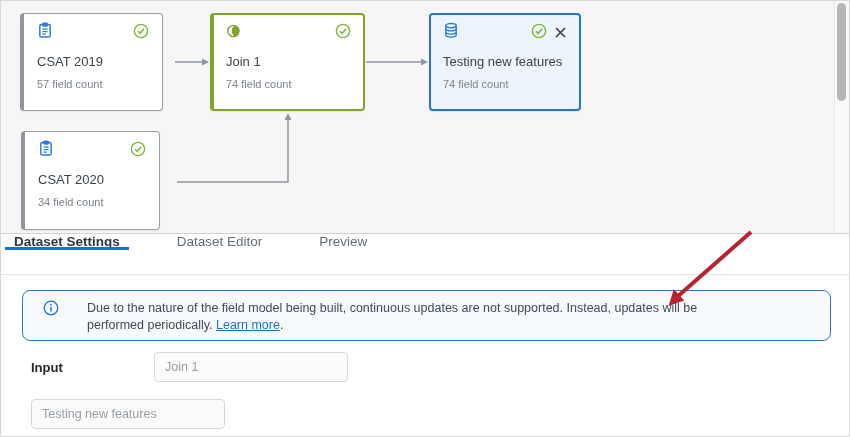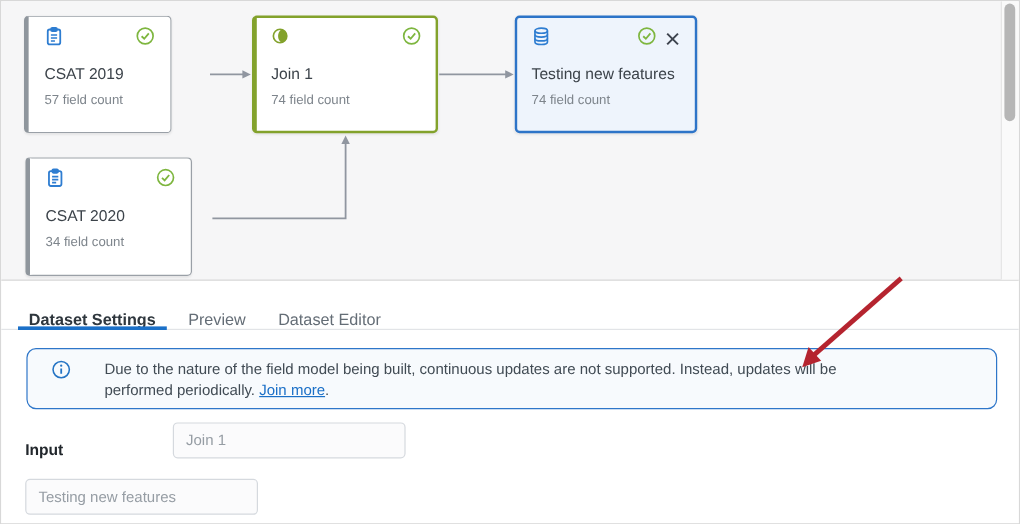--- a/index.html
+++ b/index.html
@@ -27,36 +27,36 @@
   .connectors { position:absolute; left:0; top:0; width:848px; height:233px; }
 
   .sb-track { position:absolute; right:0; top:0; width:15px; height:232px;
               background:#fafafa; border-left:1px solid #e6e6e6; }
   .sb-thumb { position:absolute; right:3px; top:2px; width:9px; height:98px;
               border-radius:5px; background:#b6b6b6; }
 
   
   .panel { position:absolute; left:0; top:233px; right:0; bottom:0; background:#fff; }
 
-  .tabbar { display:flex; align-items:flex-end; height:41px; padding-left:14px;
-            border-bottom:1px solid #e2e4e7; }
+  .tabbar { display:flex; align-items:flex-start; height:41px; padding-left:4px;
+            border-bottom:1px solid #e2e4e7;gap:30px; }
   .tab { display:flex; align-items:center; padding:0 9px; margin-right:9px;
          font-size:13.5px; color:#646d76; position:relative; cursor:pointer; white-space:nowrap; }
   .tab.active { color:#2f373e; font-weight:bold; }
   .tab.active::after { content:""; position:absolute; left:0; right:0; bottom:-1px;
                        height:3px; background:#1b70c8; }
 
   .banner { display:flex; margin:15px 18px 0 21px; height:51px;
             border:1px solid #2e76c9; border-radius:8px; background:#f7fafd; }
   .banner .b-icon { padding:9px 0 0 20px; width:64px; flex:none; }
   .banner .b-text { padding-top:9px; font-size:12.5px; line-height:17px;
                     color:#414b54; max-width:645px; }
   .banner a { color:#1a6fc7; text-decoration:underline; cursor:pointer; }
 
-  .form-row { display:flex; align-items:flex-end; margin-left:20px; }
+  .form-row { display:flex; align-items:center; margin-left:30px; }
   .form-row.first  { margin-top:11px; }
   .form-row.second { margin-top:17px; }
   .form-label { width:123px; font-size:13px; font-weight:bold; color:#22272c; }
   .form-input { width:194px; height:30px; border:1px solid #d5d9de; border-radius:4px;
                 background:#fbfbfc; color:#969da4; font-size:12.5px; padding:0 10px;
                 font-family:"Liberation Sans", sans-serif; }
   .form-input:disabled { color:#969da4; background:#fbfbfc; opacity:1; }
 
   .annotation-arrow { position:absolute; left:0; top:0; width:850px; height:437px;
                       pointer-events:none; z-index:60; }
@@ -74,21 +74,21 @@
         <path d="M365,61 L421,61"></path>
         <path d="M176,181 L287,181 L287,118"></path>
       </g>
       <g fill="#9096a0" stroke="none">
         <polygon points="208,61 201,57.5 201,64.5"></polygon>
         <polygon points="427,61 420,57.5 420,64.5"></polygon>
         <polygon points="287,112 283.5,119 290.5,119"></polygon>
       </g>
     </svg>
 
-    <div class="node" style="left:19px; top:12px; width:123px; height:98px;">
+    <div class="node" style="left:19px; top:12px; width:143px; height:98px;">
       <div class="icon-row">
         <span>
           <svg width="16" height="17" viewBox="0 0 16 17">
               <g fill="none" stroke="#2e7dd1" stroke-width="1.5">
                 <rect x="2.8" y="2.6" width="10.4" height="12.4" rx="1.6"></rect>
                 <rect x="5.6" y="1.2" width="4.8" height="2.8" rx="1" fill="#2e7dd1"></rect>
                 <path d="M5.4,7.2 h5.2 M5.4,9.7 h5.2 M5.4,12.2 h3.4" stroke-width="1.3"></path>
               </g>
             </svg>
         </span>
@@ -181,36 +181,36 @@
     </div>
   </div>
 
   <div class="panel">
 
     <div class="tabbar">
       <div class="tab active">
         <span>Dataset Settings</span>
       </div>
       <div class="tab">
+        <span>Dataset Editor</span>
+      </div>
+      <div class="tab">
         <span>Preview</span>
-      </div>
-      <div class="tab">
-        <span>Dataset Editor</span>
       </div>
     </div>
 
     <div class="banner">
       <div class="b-icon">
         <svg width="16" height="16" viewBox="0 0 16 16">
             <circle cx="8" cy="8" r="6.8" fill="none" stroke="#2574c4" stroke-width="1.3"></circle>
             <path d="M8,7 L8,11.4" stroke="#2574c4" stroke-width="1.5" fill="none"></path>
             <circle cx="8" cy="4.7" r="0.95" fill="#2574c4"></circle>
           </svg>
       </div>
-      <div class="b-text"><span>Due to the nature of the field model being built, continuous updates are not supported. Instead, updates will be performed periodically. </span><a>Join more</a><span>.</span></div>
+      <div class="b-text"><span>Due to the nature of the field model being built, continuous updates are not supported. Instead, updates will be performed periodically. </span><a>Learn more</a><span>.</span></div>
     </div>
 
     <div class="form-row first">
       <div class="form-label">Input</div>
       <input class="form-input" type="text" disabled="" value="Join 1" style="">
     </div>
 
     <div class="form-row second">
       <input class="form-input" type="text" disabled="" value="Testing new features" style="">
     </div>

